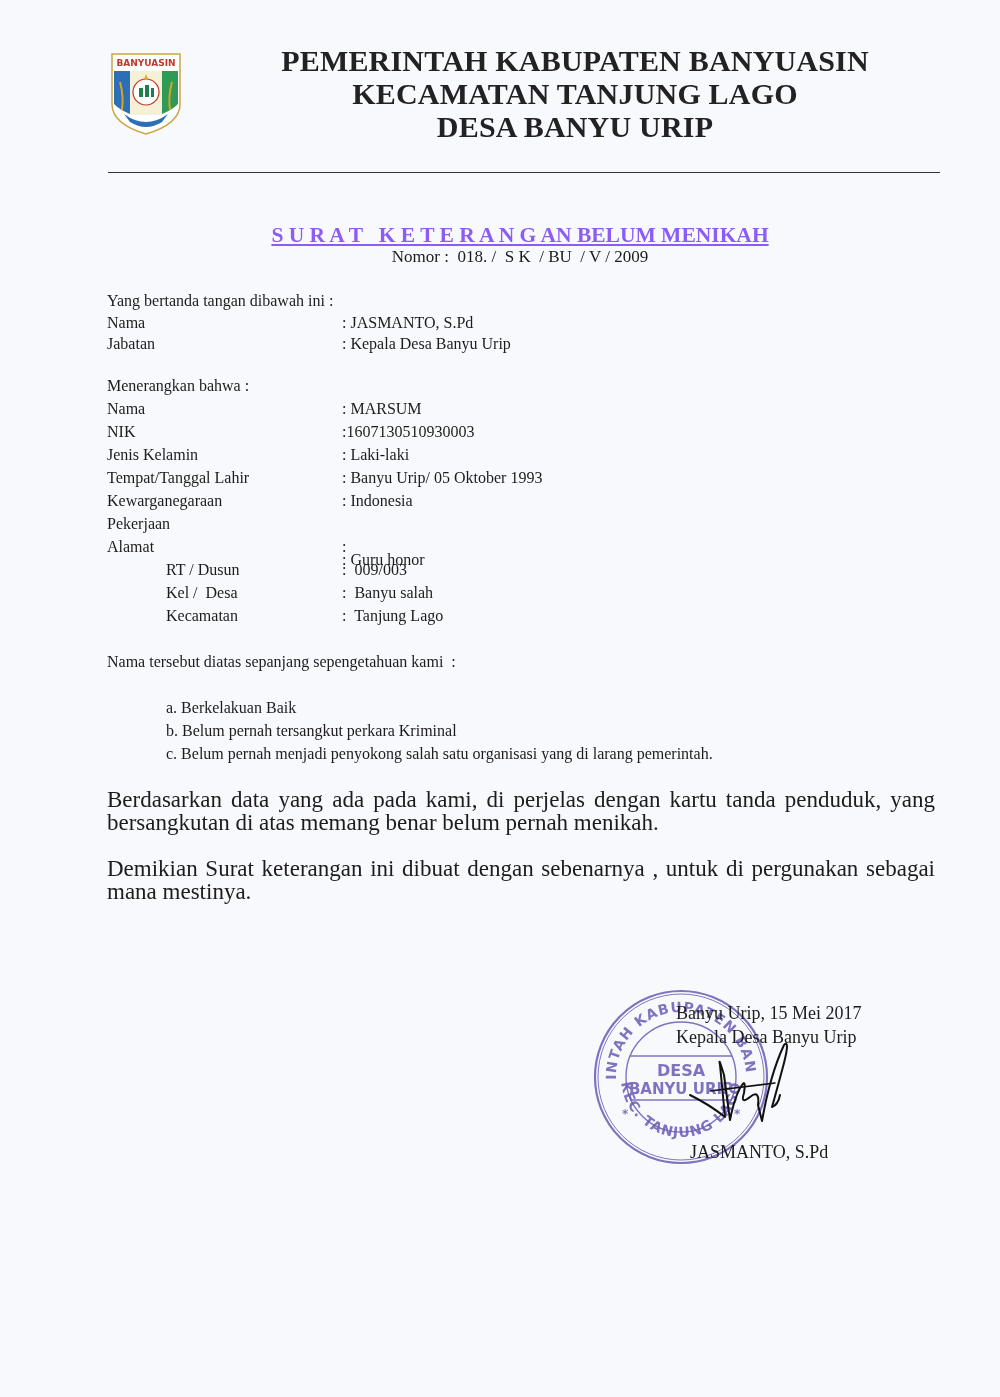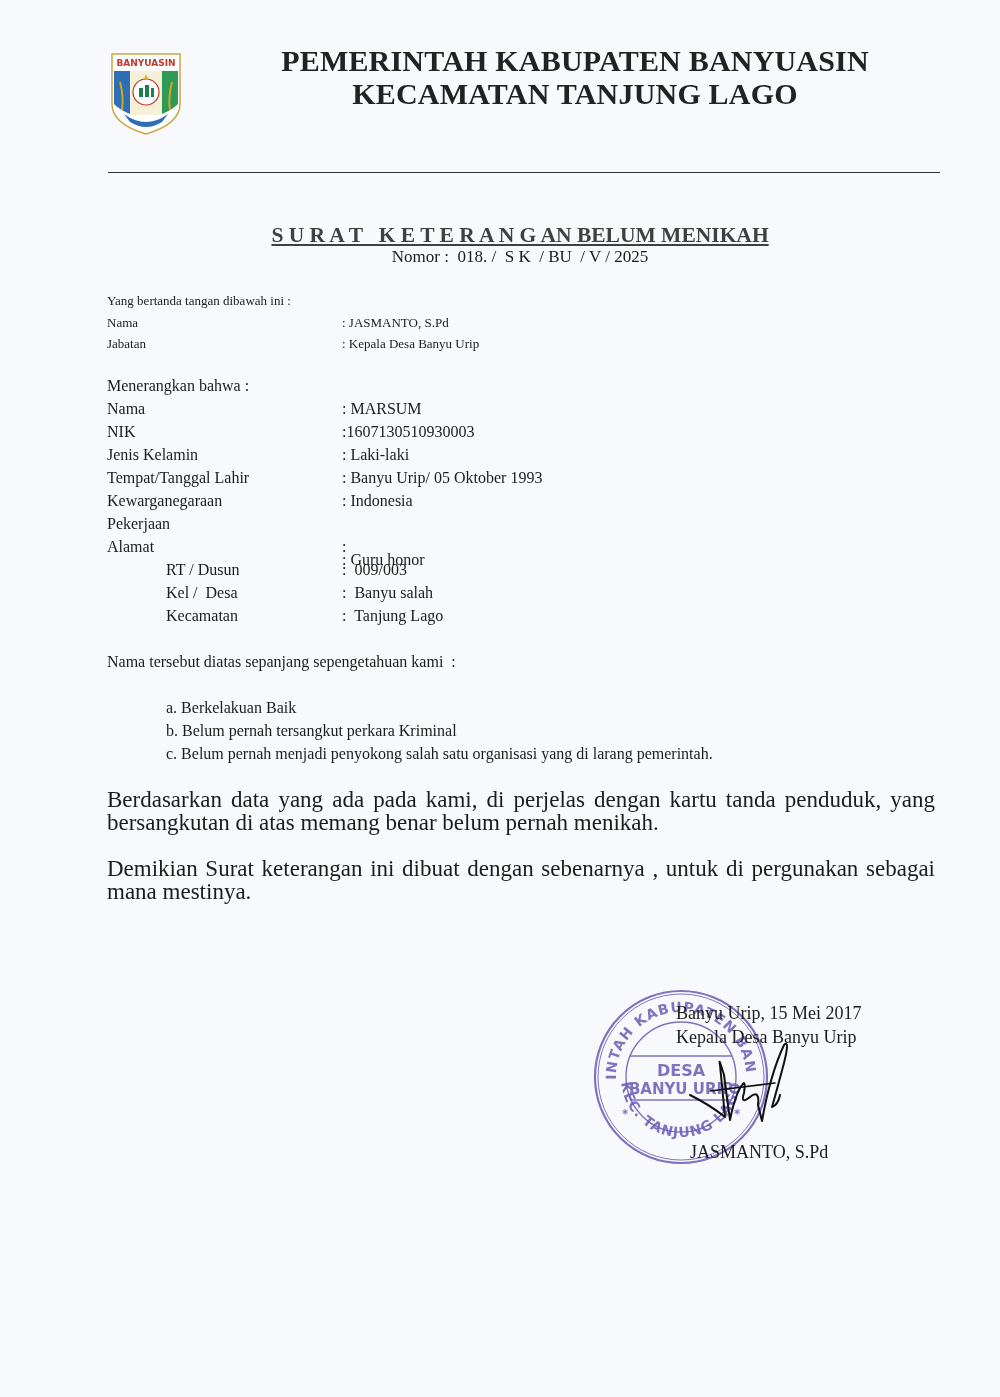--- a/index.html
+++ b/index.html
@@ -13,25 +13,25 @@
 
     
     .logo { left: 110px; top: 52px; width: 72px; height: 84px; }
     .head-block { left: 210px; top: 44px; width: 730px; text-align: center; }
     .head-line { font-weight: bold; font-size: 30px; line-height: 33px; letter-spacing: 0.2px; color: #222; }
     .head-addr { font-size: 19.5px; line-height: 24px; margin-top: 2px; color: #222; }
     .head-rule { left: 108px; top: 172px; width: 832px; height: 0; border-top: 1.5px solid #333; }
 
     
     .title { left: 230px; top: 222px; width: 580px; text-align: center;
-             font-weight: bold; font-size: 21.5px; line-height: 26px; text-decoration: underline; color:#404040; white-space: pre; }
+             font-weight: bold; font-size: 21.5px; line-height: 26px; text-decoration: underline; color:#8b5cf6; white-space: pre; }
     .nomor { left: 230px; top: 246px; width: 580px; text-align: center; font-size: 17px; line-height: 22px; white-space: pre; }
 
     
-    .txt { font-size: 13px; line-height: 22px; white-space: pre; }
+    .txt { font-size: 16px; line-height: 22px; white-space: pre; }
     .txt-lg { font-size: 16px; line-height: 23px; white-space: pre; }
     .lbl { left: 107px; }
     .lbl-sub { left: 166px; }
     .val { left: 342px; }
 
     .para { left: 107px; width: 828px; font-size: 23px; line-height: 23px; text-align: justify; }
 
     
     .sig { left: 676px; font-size: 18px; line-height: 23px; white-space: pre; margin-top: 9px; }
     .stamp { left: 592px; top: 988px; width: 178px; height: 178px; }
@@ -55,25 +55,26 @@
     <polygon points="36,22 38,27 34,27" fill="#e0b020"></polygon>
     <path d="M14 62 Q36 78 58 62 L52 70 Q36 80 20 70 Z" fill="#2d6fb7"></path>
     <path d="M10 30 Q14 45 12 58" stroke="#d9a520" stroke-width="2" fill="none"></path>
     <path d="M62 30 Q58 45 60 58" stroke="#d9a520" stroke-width="2" fill="none"></path>
   </svg>
 </div>
 
 <div class="abs head-block">
   <div class="head-line">PEMERINTAH KABUPATEN BANYUASIN</div>
   <div class="head-line">KECAMATAN TANJUNG LAGO</div>
+  <div class="head-line">DESA BANYU URIP</div>
 </div>
 <div class="abs head-rule"></div>
 
 <div class="abs title">S U R A T   K E T E R A N G AN BELUM MENIKAH</div>
-<div class="abs nomor">Nomor :  018. /  S K  / BU  / V / 2025</div>
+<div class="abs nomor">Nomor :  018. /  S K  / BU  / V / 2009</div>
 
 <div class="abs txt lbl" style="top:290px;">Yang bertanda tangan dibawah ini :</div>
 <div class="abs txt lbl" style="top:312px;">Nama</div>
 <div class="abs txt val" style="top:312px;">: JASMANTO, S.Pd</div>
 <div class="abs txt lbl" style="top:333px;">Jabatan</div>
 <div class="abs txt val" style="top:333px;">: Kepala Desa Banyu Urip</div>
 
 <div class="abs txt-lg lbl" style="top:374px;">Menerangkan bahwa :</div>
 <div class="abs txt-lg lbl" style="top:397px;">Nama</div>
 <div class="abs txt-lg val" style="top:397px;">: MARSUM</div>

